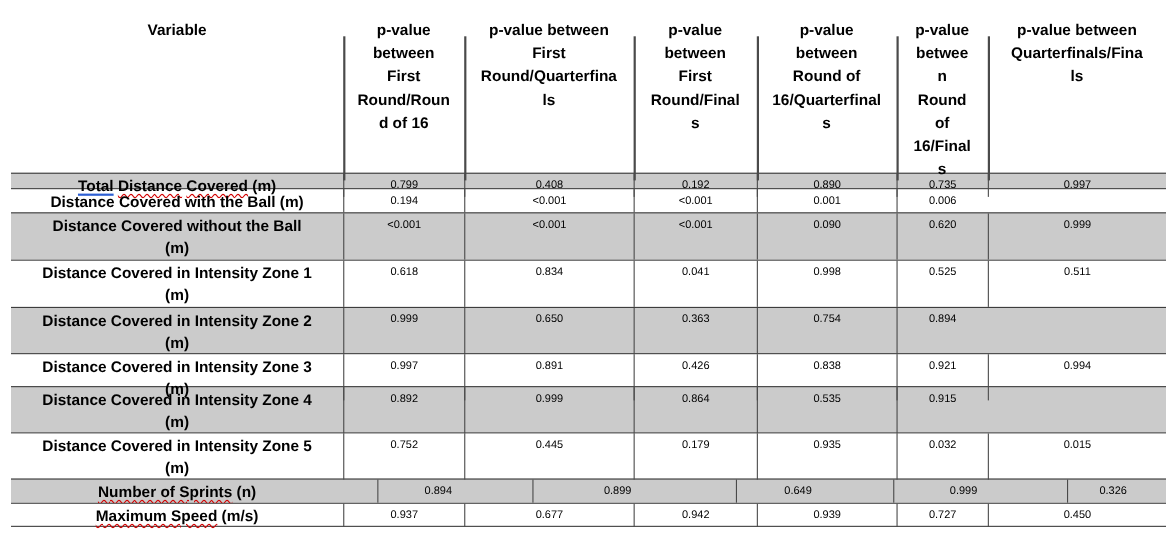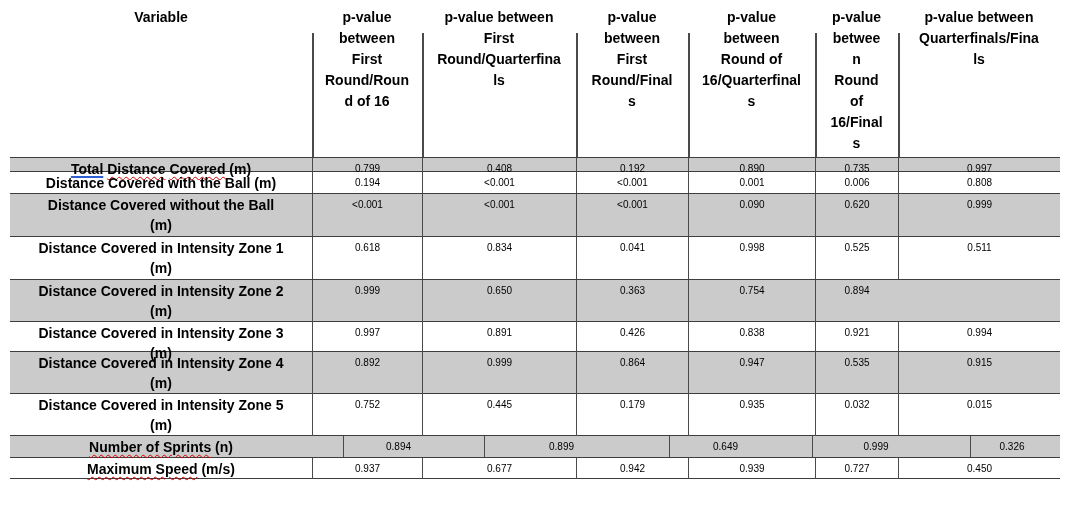--- a/index.html
+++ b/index.html
@@ -14,21 +14,21 @@
   }
 
   
   .header-row { height: 157px; background: #fff; }
   .hcell {
     position: relative;
     font-weight: bold;
     font-size: 14px;
     line-height: 21px;
     text-align: center;
-    padding-top: 7px;
+    padding-top: 17px;
     white-space: pre-line;
   }
   .hcell:not(.c0)::before {
     content: "";
     position: absolute;
     left: 0; top: 33px; bottom: 0;
     width: 1.5px;
     background: #4a4a4a;
   }
 
@@ -126,21 +126,20 @@
           <div class="vcell c5" data-name="p-value-cell">0.735</div>
           <div class="vcell c6" data-name="p-value-cell">0.997</div>
         </div>
         <div class="grid-row body-row" data-name="table-row">
           <div class="lcell c0" data-name="variable-cell"><span data-name="variable-label-text">Distance Covered with the Ball (m)</span></div>
           <div class="vcell c1" data-name="p-value-cell">0.194</div>
           <div class="vcell c2" data-name="p-value-cell">&lt;0.001</div>
           <div class="vcell c3" data-name="p-value-cell">&lt;0.001</div>
           <div class="vcell c4" data-name="p-value-cell">0.001</div>
           <div class="vcell c5" data-name="p-value-cell">0.006</div>
-          <div class="vcell c6" data-name="p-value-cell">0.808</div>
         </div>
         <div class="grid-row body-row shaded" data-name="table-row">
           <div class="lcell c0" data-name="variable-cell"><span data-name="variable-label-text">Distance Covered without the Ball
 (m)</span></div>
           <div class="vcell c1" data-name="p-value-cell">&lt;0.001</div>
           <div class="vcell c2" data-name="p-value-cell">&lt;0.001</div>
           <div class="vcell c3" data-name="p-value-cell">&lt;0.001</div>
           <div class="vcell c4" data-name="p-value-cell">0.090</div>
           <div class="vcell c5" data-name="p-value-cell">0.620</div>
           <div class="vcell c6" data-name="p-value-cell">0.999</div>
@@ -173,21 +172,20 @@
           <div class="vcell c4" data-name="p-value-cell">0.838</div>
           <div class="vcell c5" data-name="p-value-cell">0.921</div>
           <div class="vcell c6" data-name="p-value-cell">0.994</div>
         </div>
         <div class="grid-row body-row shaded" data-name="table-row">
           <div class="lcell c0" data-name="variable-cell"><span data-name="variable-label-text">Distance Covered in Intensity Zone 4
 (m)</span></div>
           <div class="vcell c1" data-name="p-value-cell">0.892</div>
           <div class="vcell c2" data-name="p-value-cell">0.999</div>
           <div class="vcell c3" data-name="p-value-cell">0.864</div>
-          <div class="vcell c4" data-name="p-value-cell">0.947</div>
           <div class="vcell c5" data-name="p-value-cell">0.535</div>
           <div class="vcell c6" data-name="p-value-cell">0.915</div>
         </div>
         <div class="grid-row body-row" data-name="table-row">
           <div class="lcell c0" data-name="variable-cell"><span data-name="variable-label-text">Distance Covered in Intensity Zone 5
 (m)</span></div>
           <div class="vcell c1" data-name="p-value-cell">0.752</div>
           <div class="vcell c2" data-name="p-value-cell">0.445</div>
           <div class="vcell c3" data-name="p-value-cell">0.179</div>
           <div class="vcell c4" data-name="p-value-cell">0.935</div>

